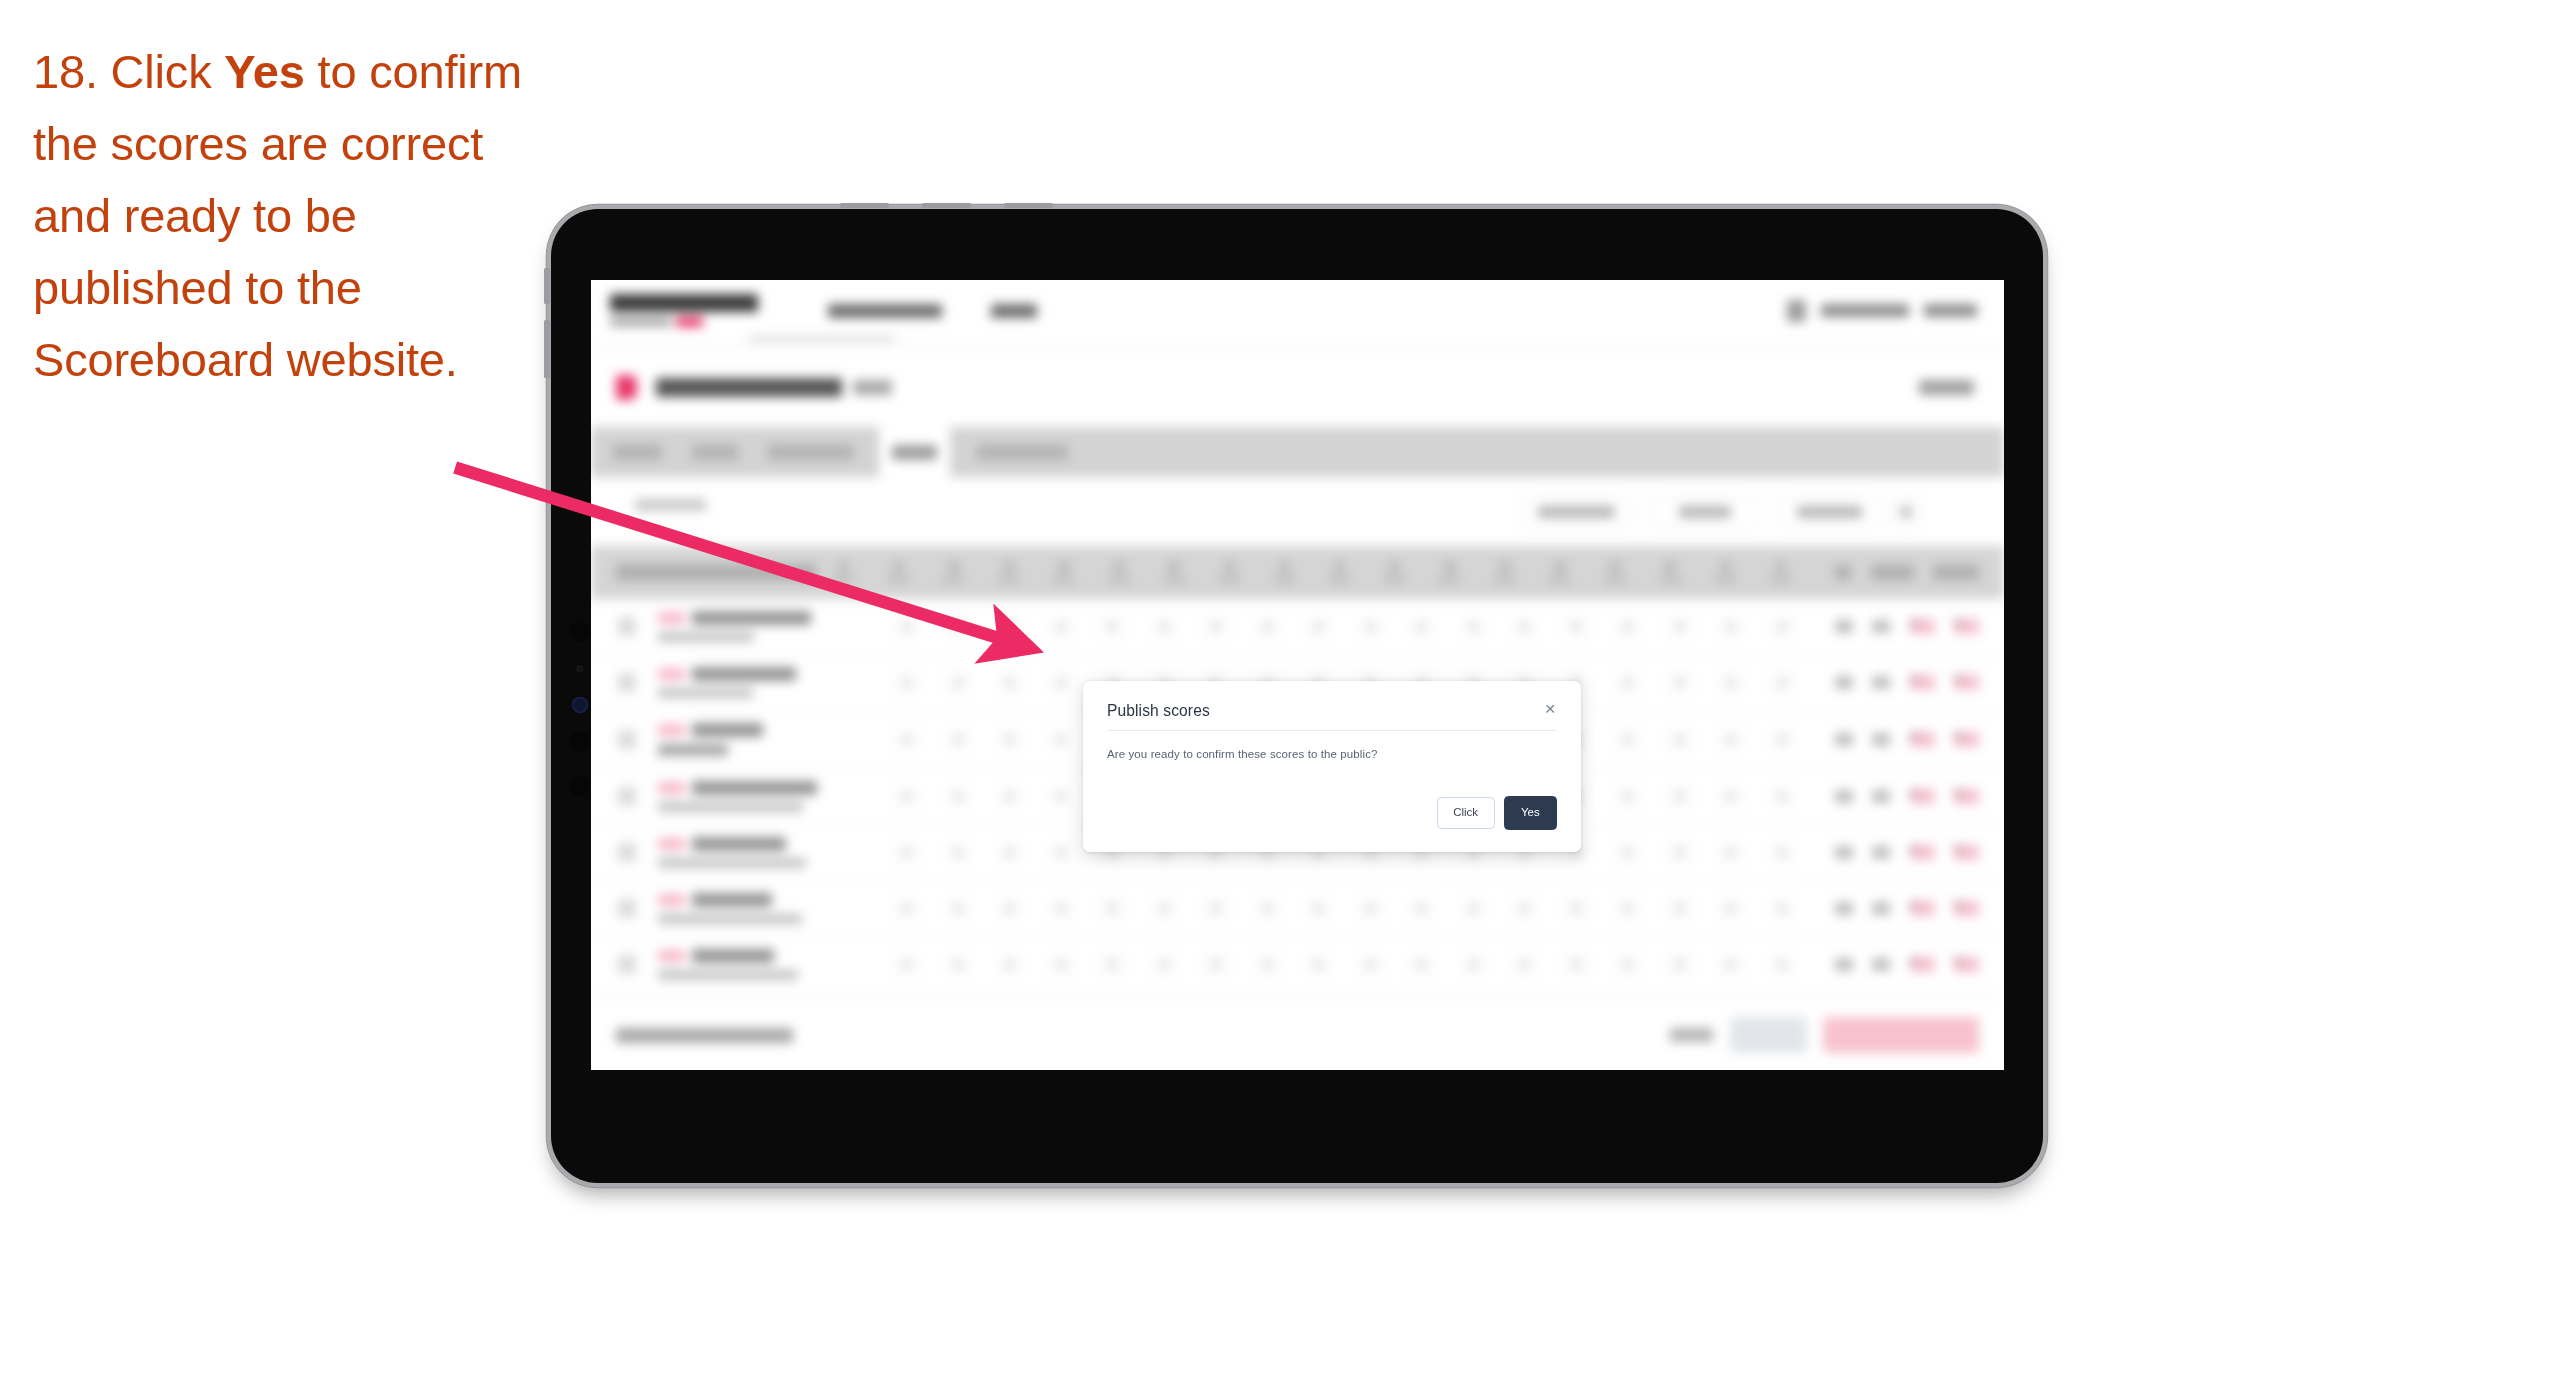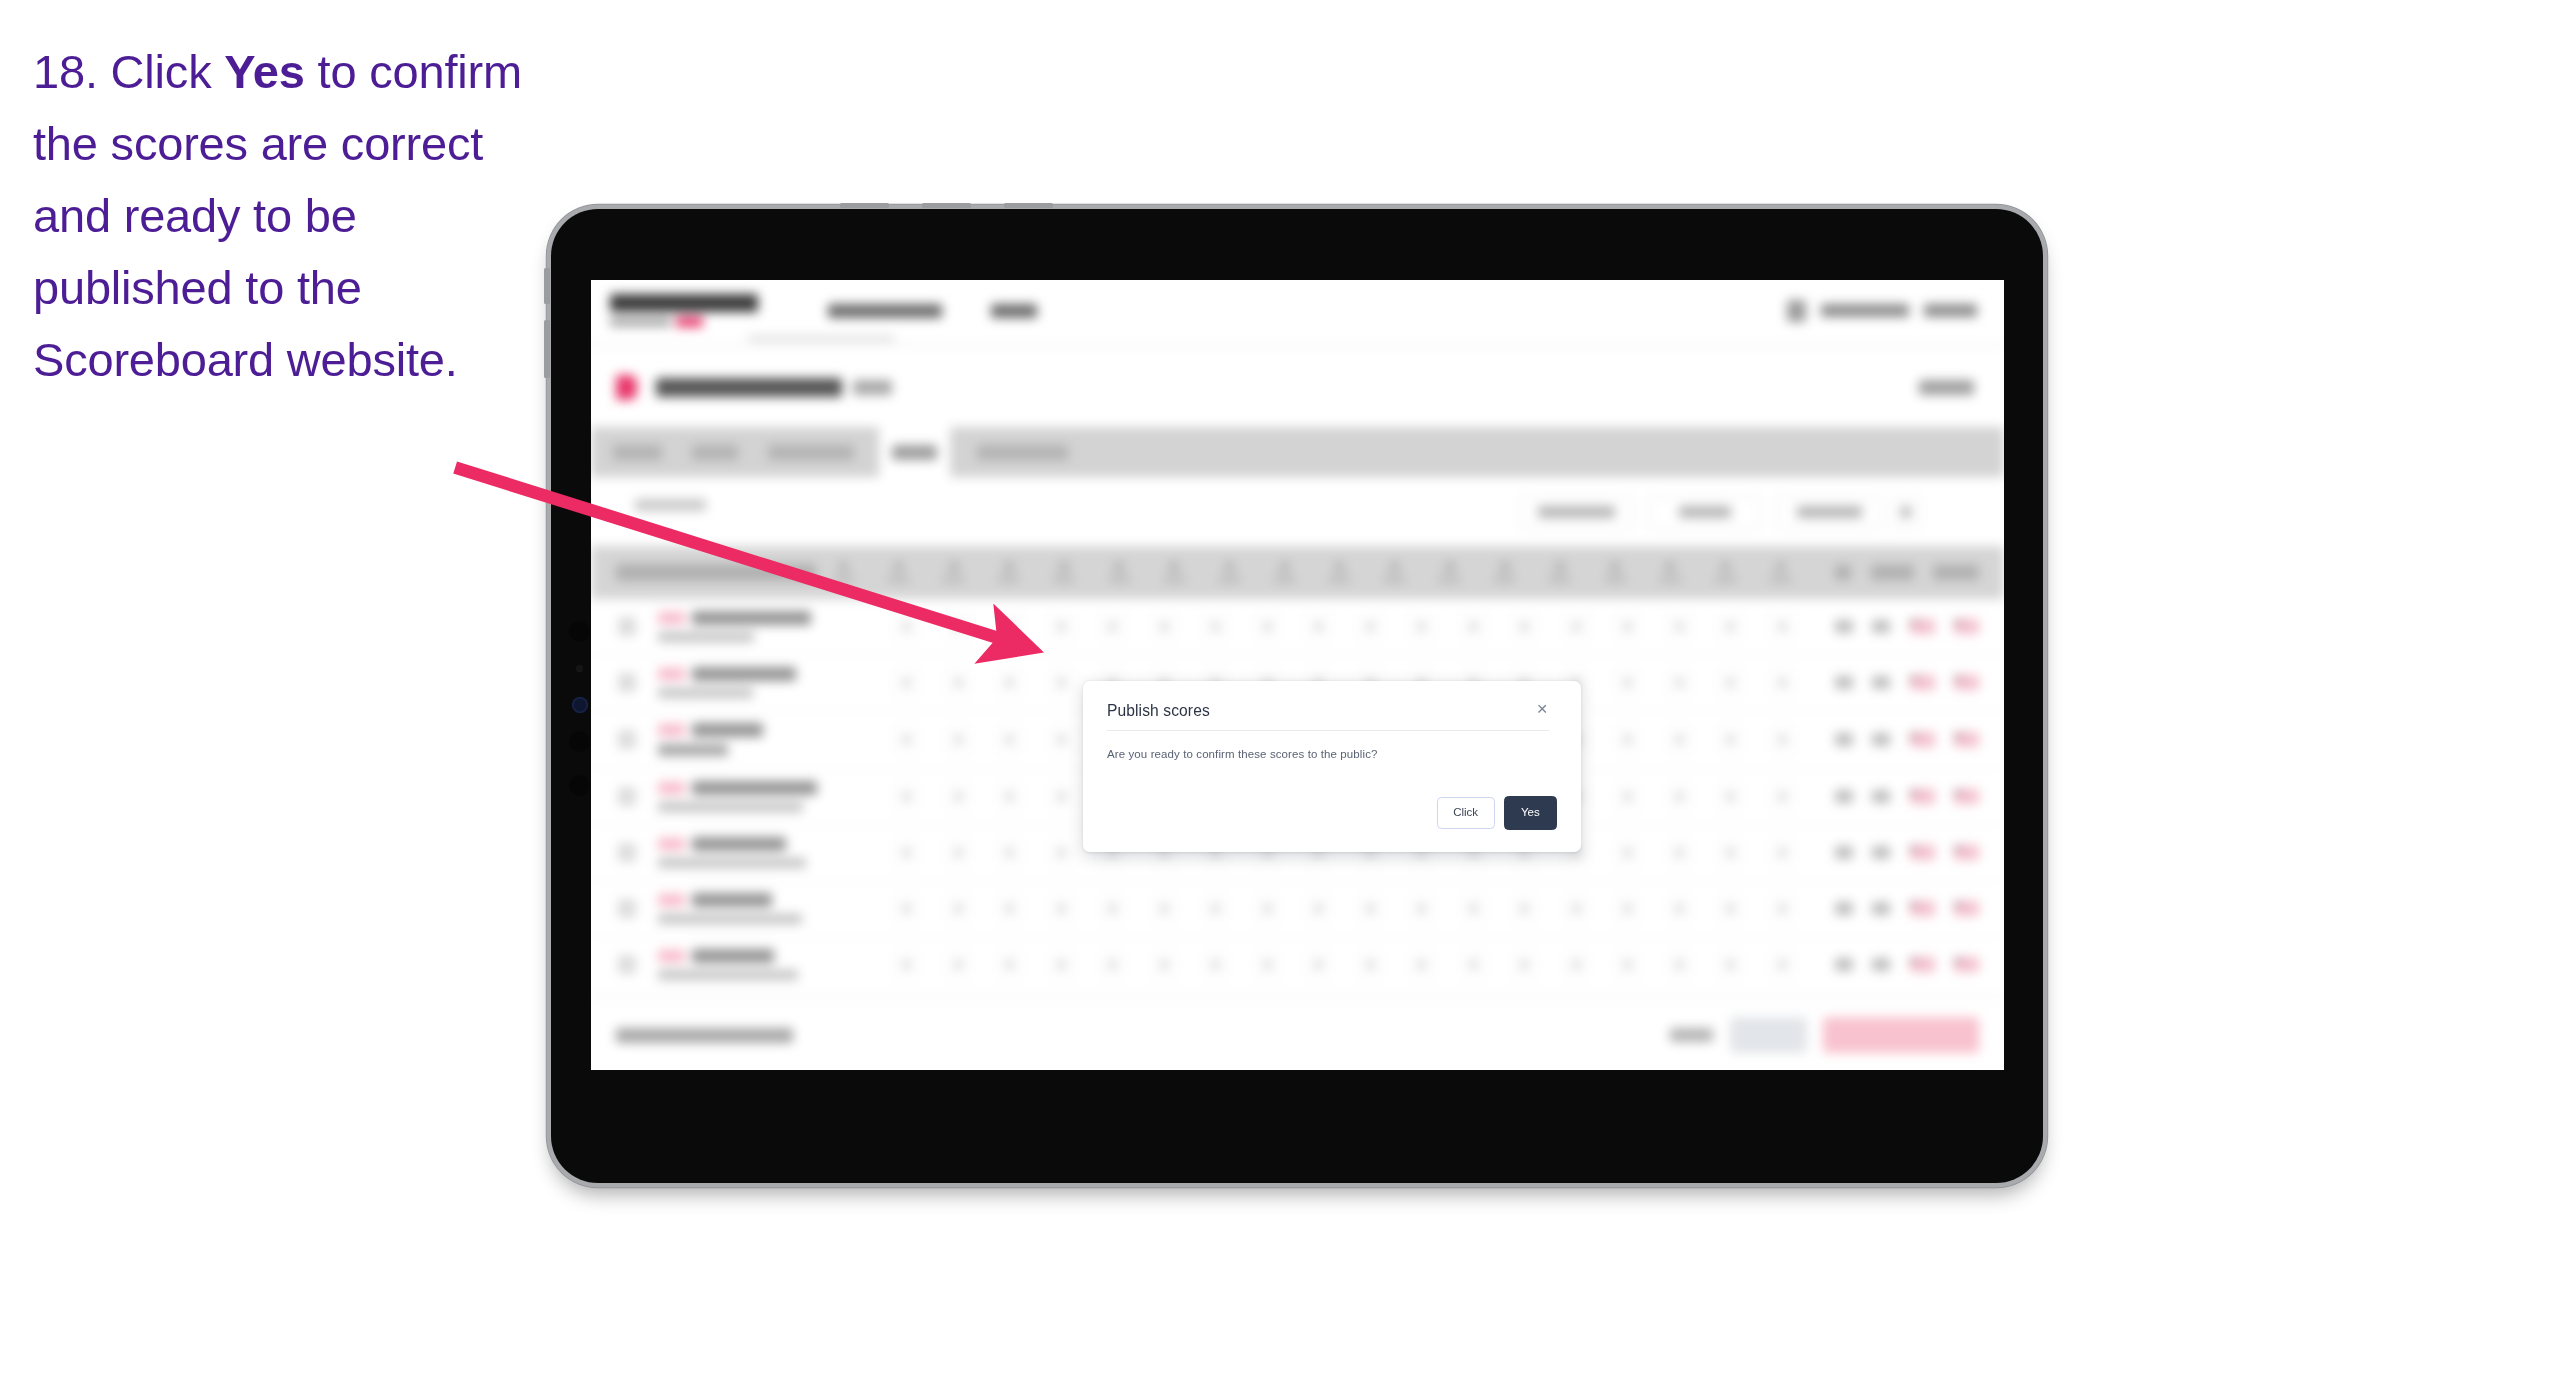--- a/index.html
+++ b/index.html
@@ -11,21 +11,21 @@
   }
   #stage { position: relative; width: 2576px; height: 1386px; background: #fff; }
 
   
   .caption {
     position: absolute;
     left: 33px; top: 36px;
     width: 534px;
     font-size: 47px;
     line-height: 1.53;
-    color: #4c1d95;
+    color: #c2410c;
     letter-spacing: -0.2px;
     font-weight: 400;
   }
   .caption b { font-weight: 700; }
 
   
   #tablet {
     position: absolute;
     left: 551px; top: 209px;
     width: 1492px; height: 974px;
@@ -199,21 +199,21 @@
     position: absolute;
     left: 492px; top: 401px;
     width: 498px; height: 171px;
     background: #ffffff;
     border-radius: 6.7px;
     box-shadow: 0 4.5px 16.3px rgba(22,30,46,0.17), 0 0.7px 3px rgba(22,30,46,0.10);
     padding: 0;
   }
   .modal-head {
     position: relative;
-    margin: 21px 32px 0 24px;
+    margin: 21px 24px 0 24px;
     padding-bottom: 9.6px;
     border-bottom: 0.7px solid #e9eaee;
     display: flex; align-items: flex-start;
   }
   .modal-title {
     font-size: 15.6px; color: #2b3445; font-weight: 400; letter-spacing: 0.1px;
   }
   .modal-close {
     margin-left: auto; font-size: 18.6px; line-height: 13.4px;
     color: #7b8494; cursor: pointer; font-weight: 300;

